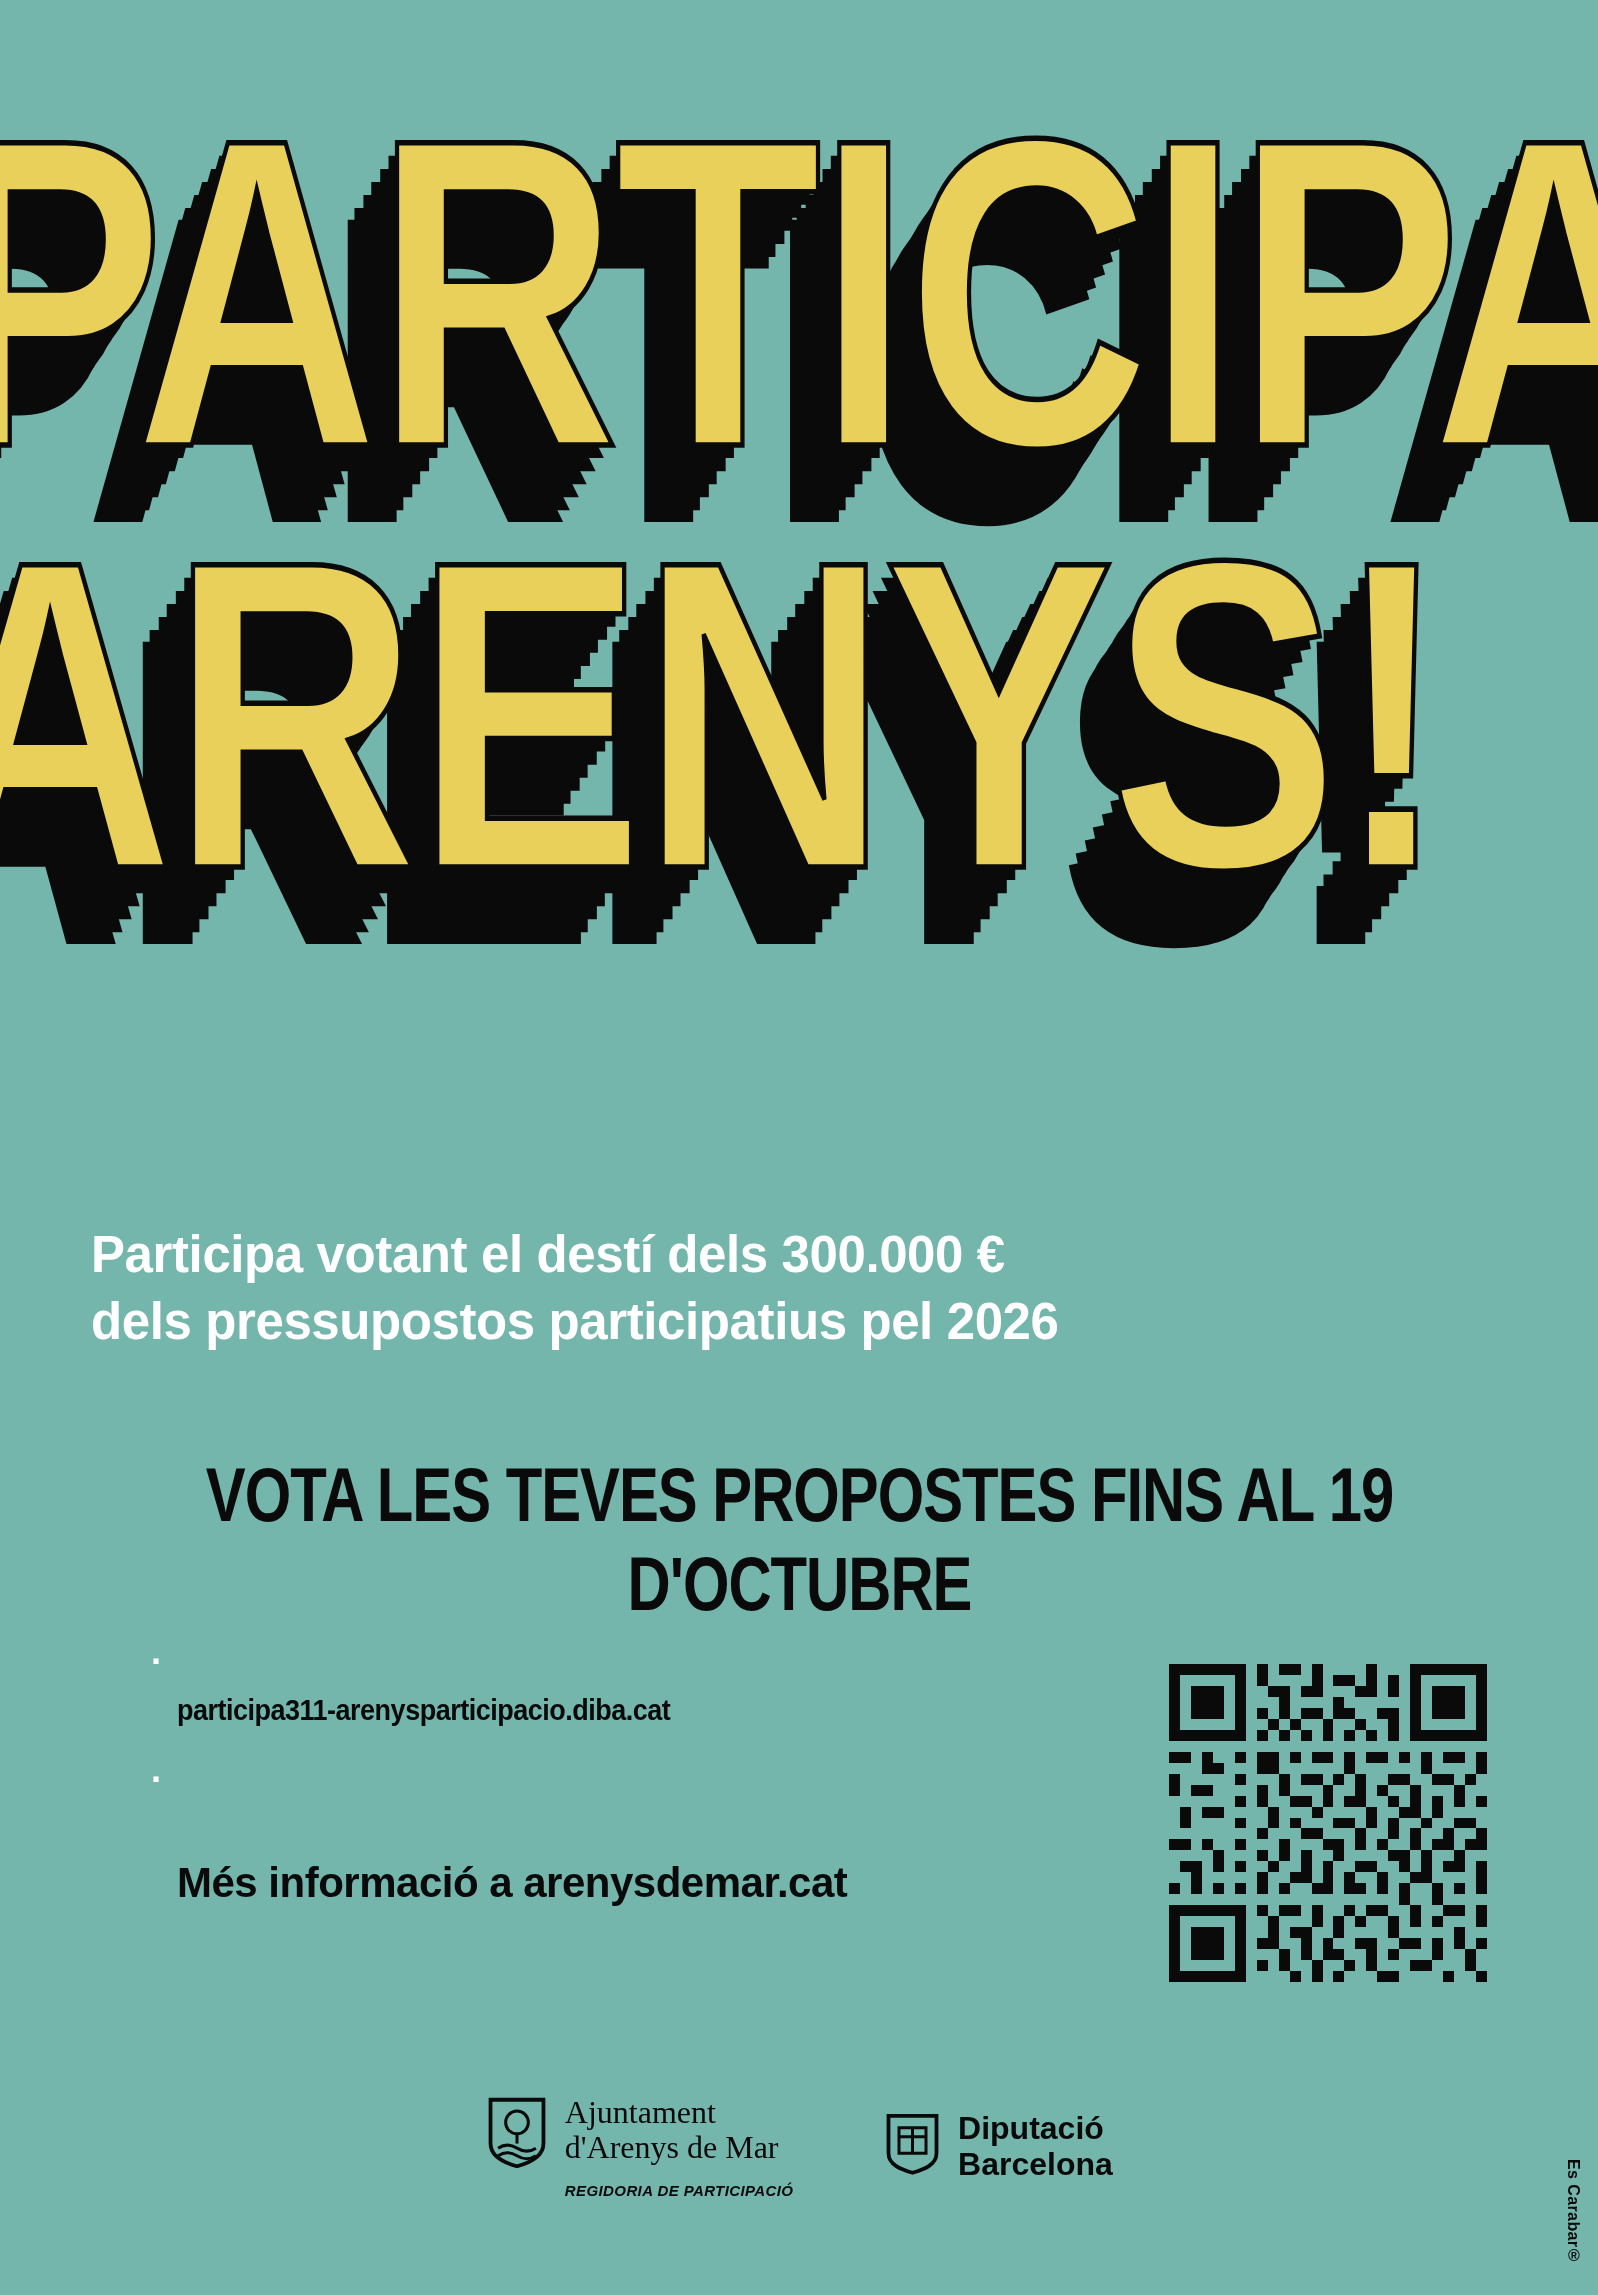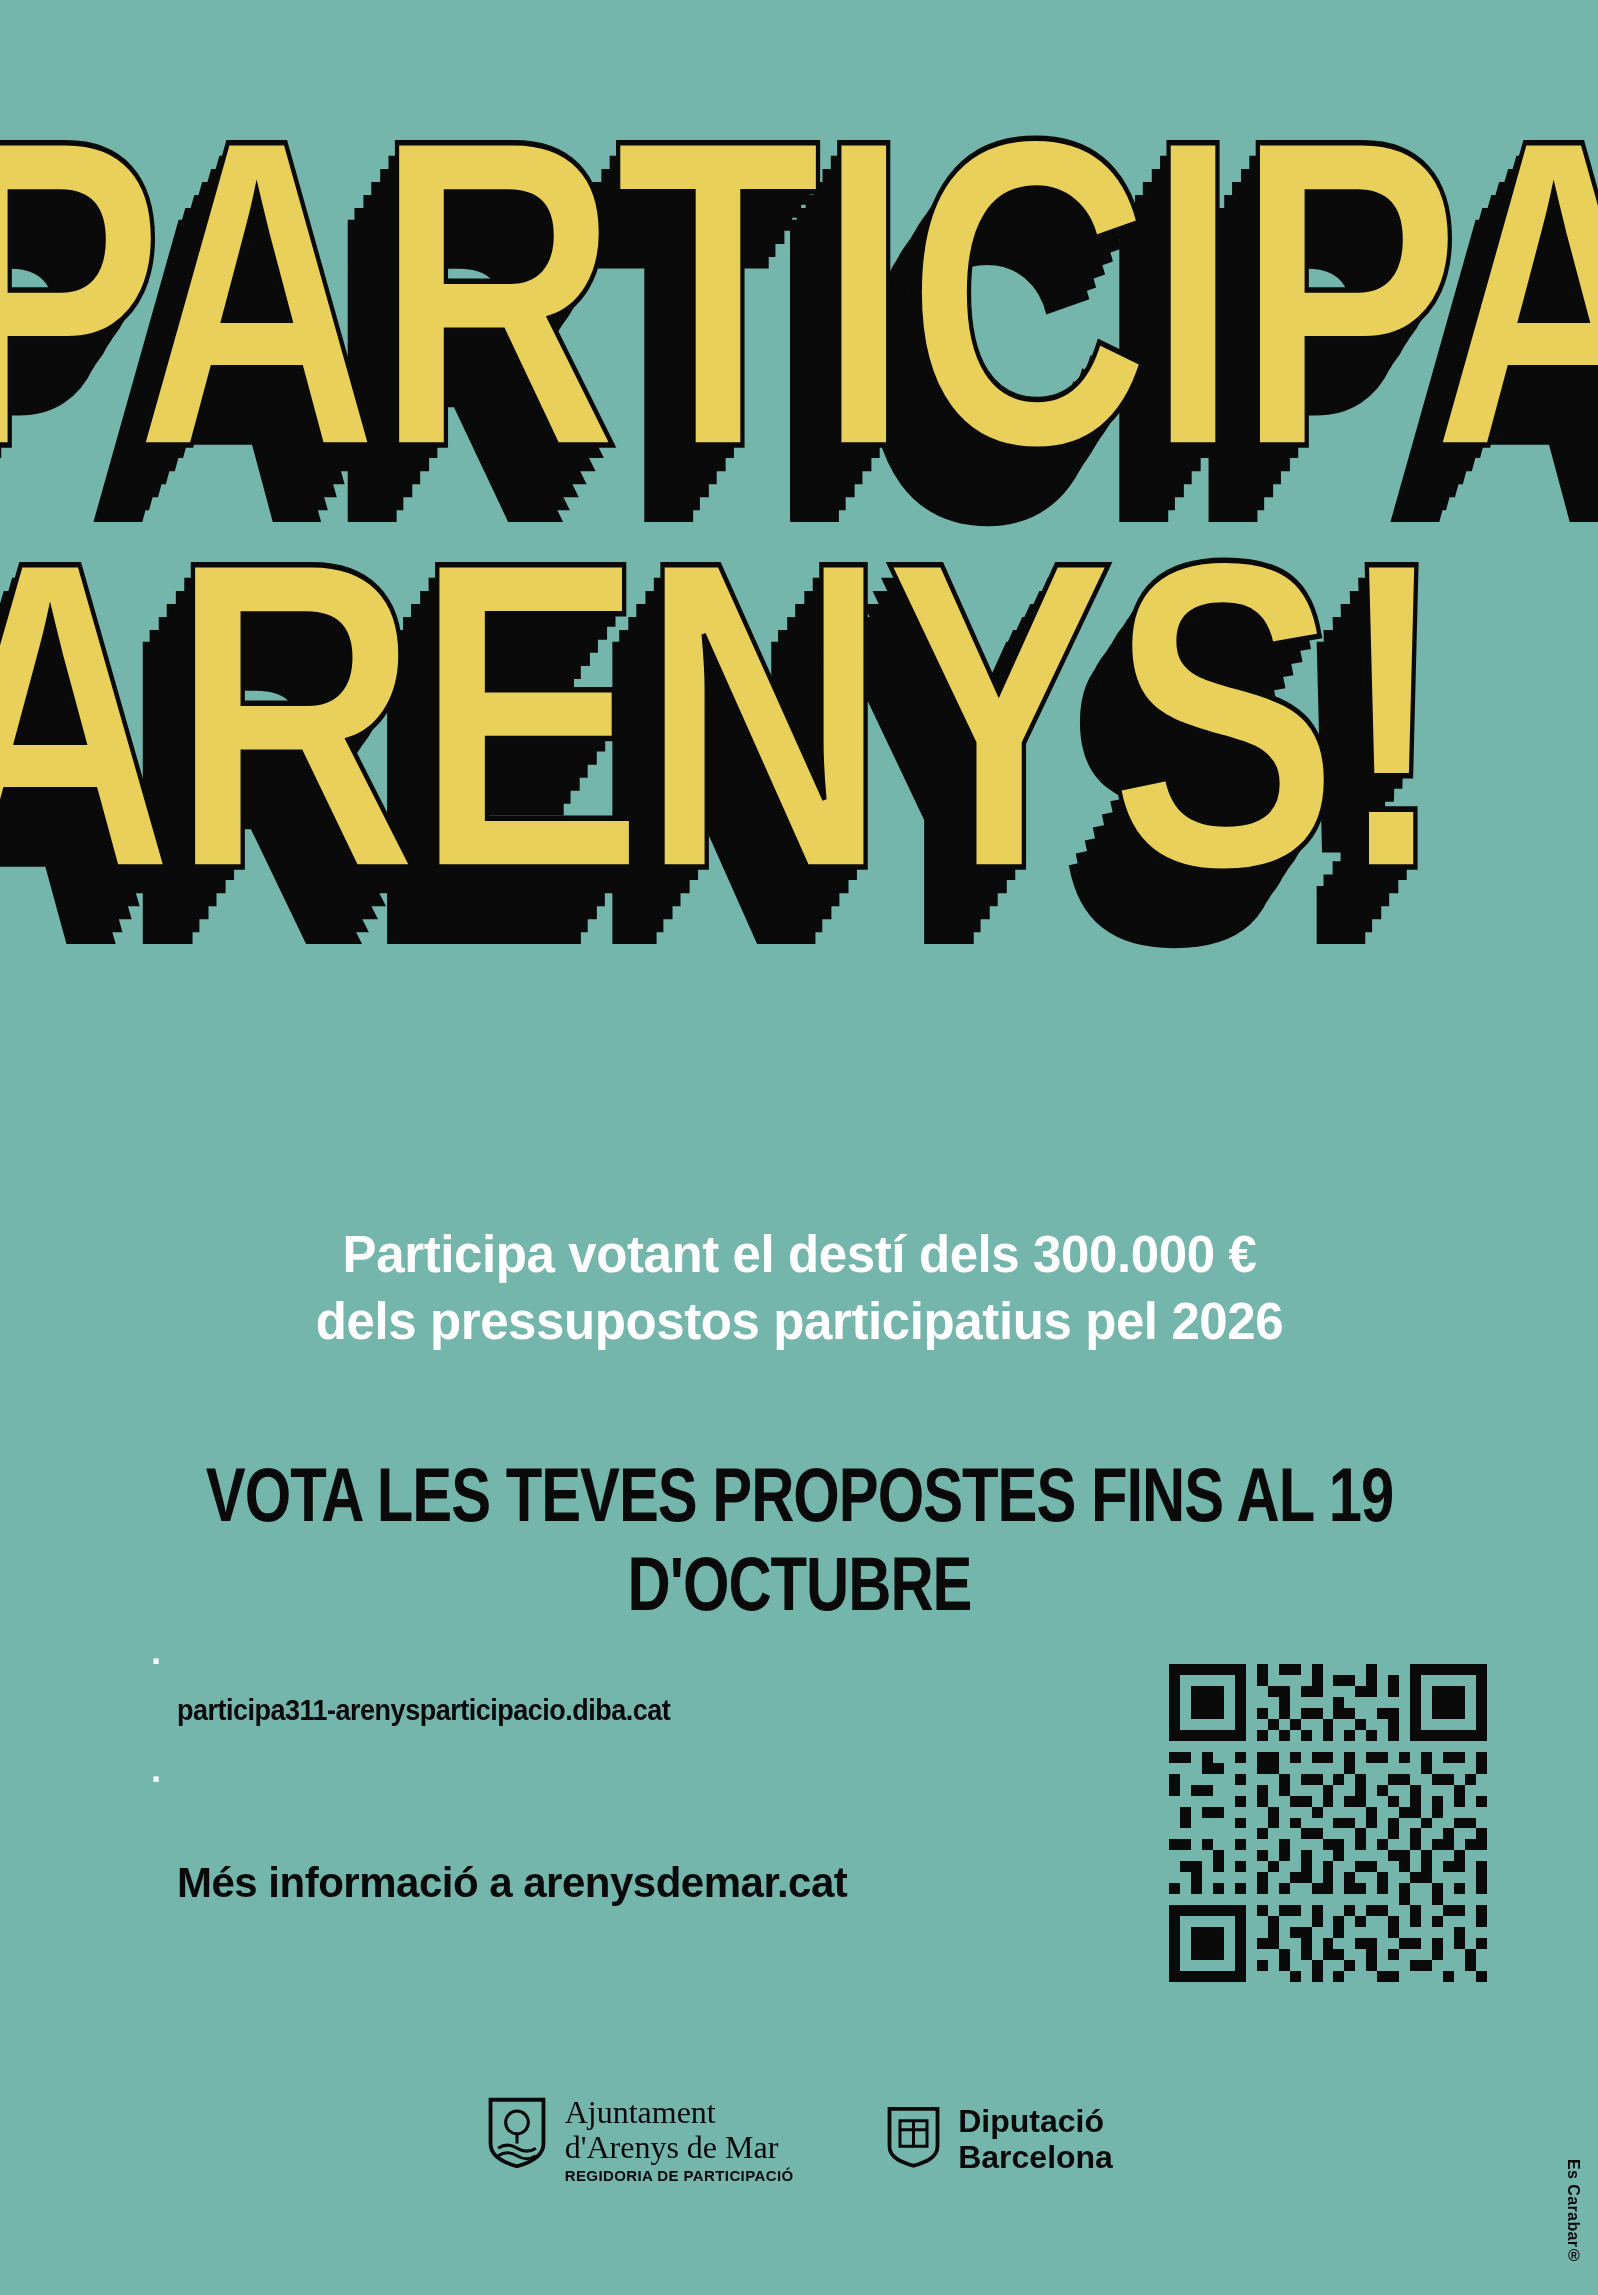--- a/index.html
+++ b/index.html
@@ -69,21 +69,21 @@
       -44px 53px 0 #0a0a0a;
     -webkit-text-stroke: 3.8px #0a0a0a;
   }
 
   
   .subtitle {
     position: absolute;
     top: 1221px;
     left: 0;
     width: 1599px;
-    text-align: center;
+    text-align: left;
     color: #ffffff;
     font-size: 51px;
     font-weight: bold;
     line-height: 1.32;
     letter-spacing: -0.4px;
     padding: 0 91px;
     box-sizing: border-box;
   }
 
   
@@ -194,22 +194,23 @@
     line-height: 1.08;
     white-space: nowrap;
   }
 
   .logo-text-sub {
     color: #0a0a0a;
     font-family: "Liberation Sans", sans-serif;
     font-weight: bold;
     font-size: 15px;
     letter-spacing: 0.4px;
-    margin-top: 3px;
+    margin-top: 18px;
     white-space: nowrap;
+    font-style: italic;
   }
 
   .diba-text {
     color: #0a0a0a;
     font-family: "Liberation Sans", sans-serif;
     font-weight: bold;
     font-size: 32px;
     line-height: 1.12;
     white-space: nowrap;
   }

